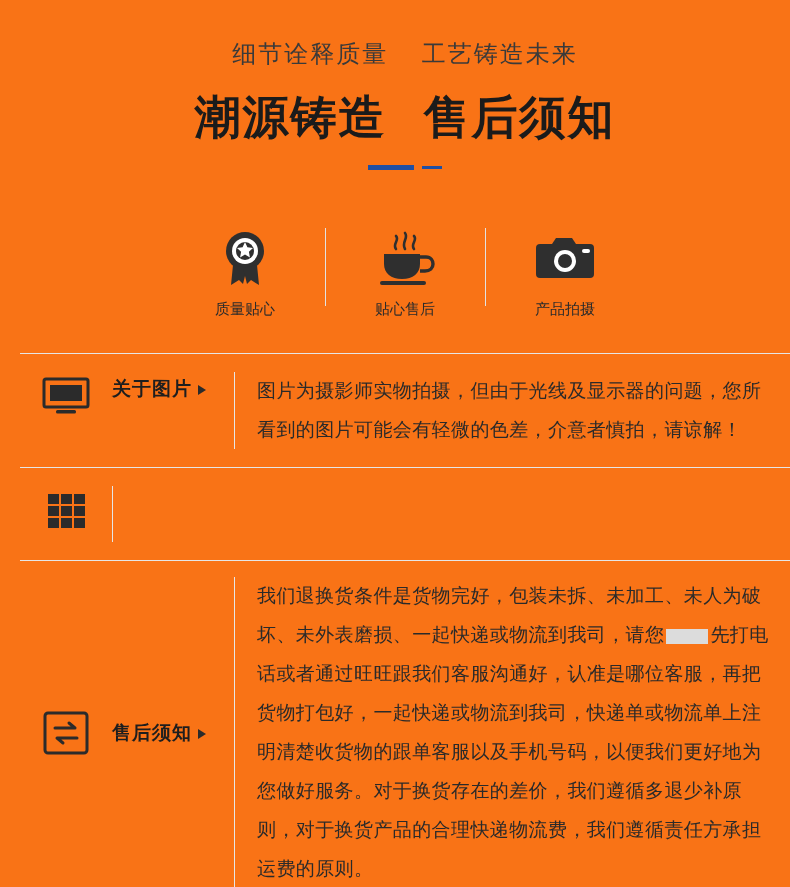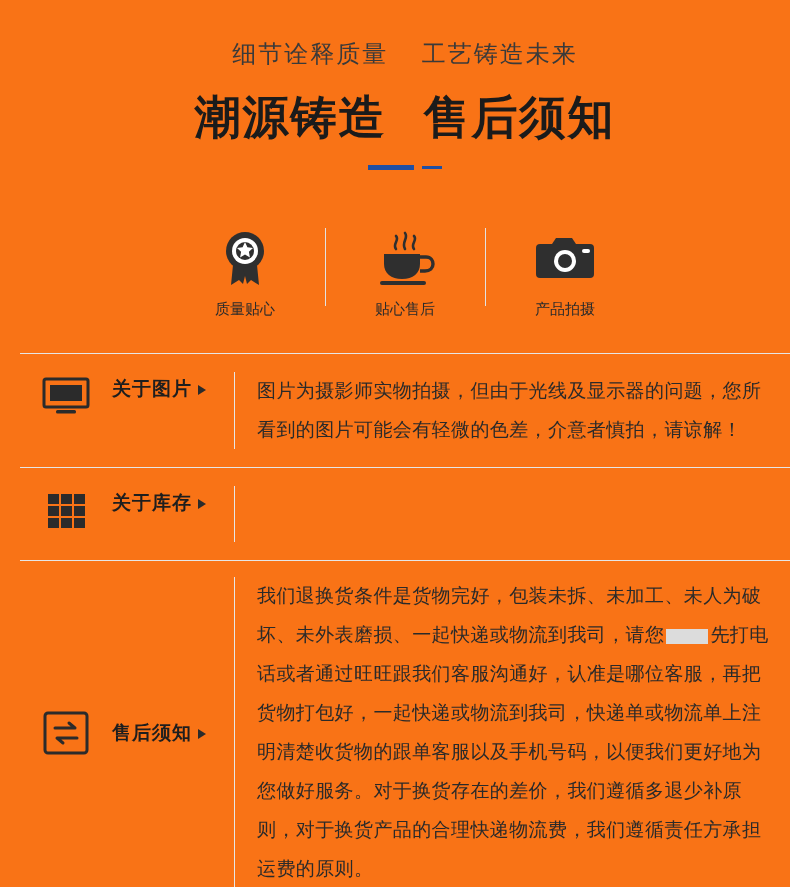--- a/index.html
+++ b/index.html
@@ -272,24 +272,20 @@
             <rect x="32" y="4" width="11" height="10"></rect>
             <rect x="6" y="16" width="11" height="10"></rect>
             <rect x="19" y="16" width="11" height="10"></rect>
             <rect x="32" y="16" width="11" height="10"></rect>
             <rect x="6" y="28" width="11" height="10"></rect>
             <rect x="19" y="28" width="11" height="10"></rect>
             <rect x="32" y="28" width="11" height="10"></rect>
           </g>
         </svg>
       </div>
-      <div class="label-cell">
-        <span class="label-text">关于库存</span>
-        <span class="arrow"></span>
-      </div>
       <div class="divider"></div>
     </div>
 
     <div class="row tall">
       <div class="icon-cell">
         <svg width="50" height="46" viewBox="0 0 50 46">
           <rect x="4" y="3" width="42" height="40" rx="3" fill="none" stroke="#2b2b2b" stroke-width="3"></rect>
           <path d="M14 18 h20 l-6 -5" fill="none" stroke="#2b2b2b" stroke-width="3" stroke-linecap="round" stroke-linejoin="round"></path>
           <path d="M36 28 h-20 l6 5" fill="none" stroke="#2b2b2b" stroke-width="3" stroke-linecap="round" stroke-linejoin="round"></path>
         </svg>

